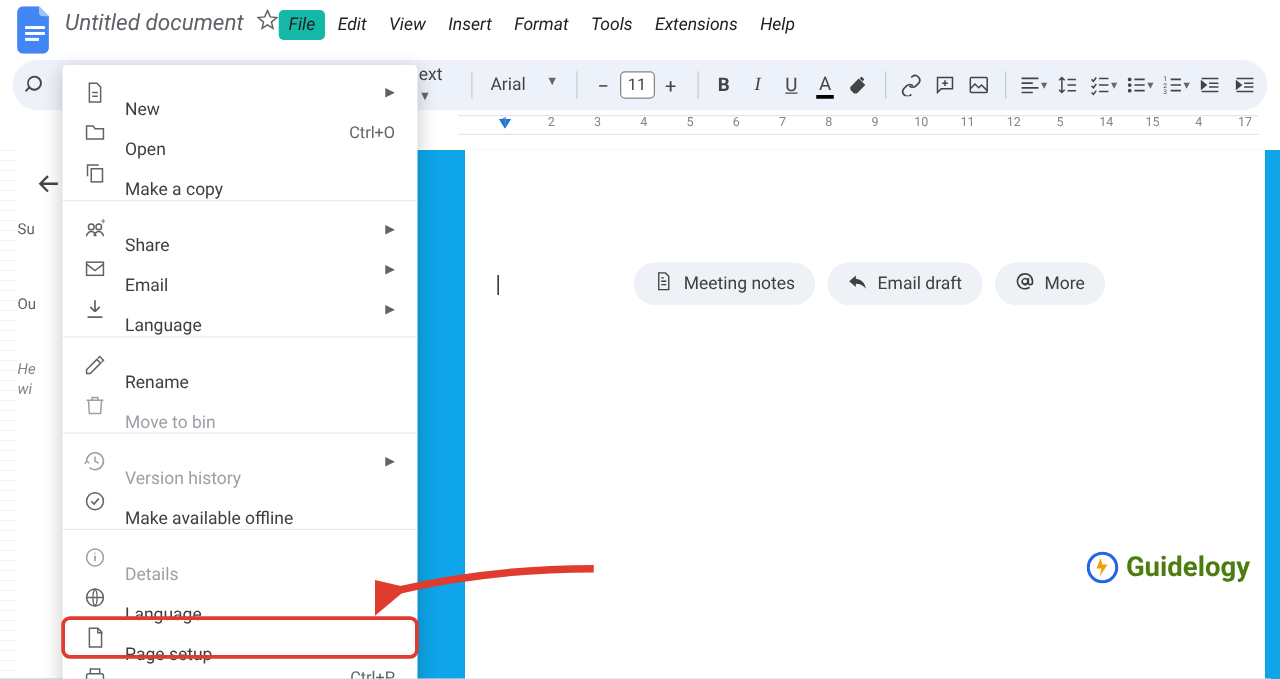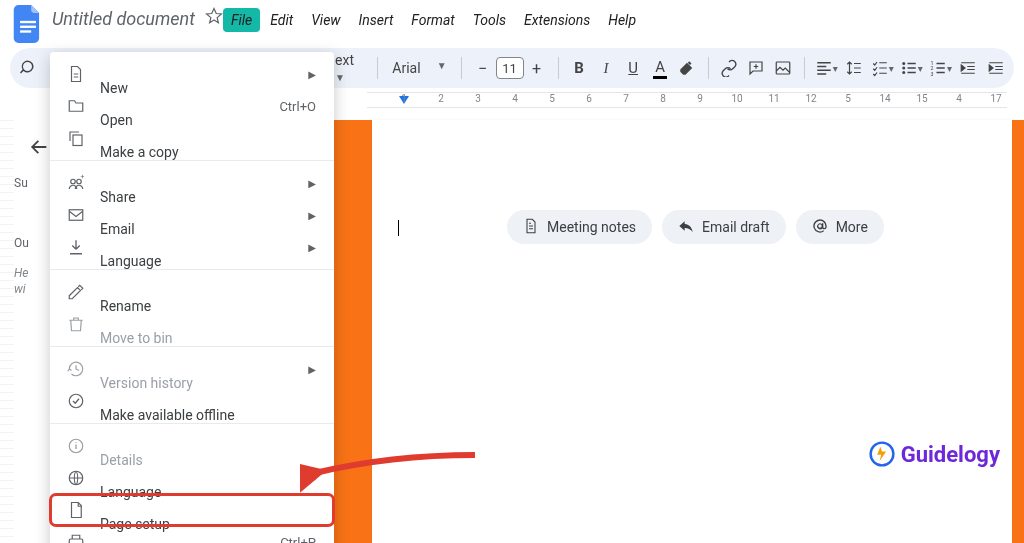--- a/index.html
+++ b/index.html
@@ -30,26 +30,26 @@
   .ticon svg { width:18px; height:18px; fill:#444; }
 
   
   .ruler-h { margin: 4px 0 0 62px; height: 16px; position: relative; font-size: 10px; color: #80868b; }
   .ruler-h .page-bg { position:absolute; left:305px; width:640px; top:0; bottom:0; background:#fff; border-top:1px solid #e3e5e8; border-bottom:1px solid #e3e5e8; }
   .ruler-h .num { position:absolute; top:1px; transform:translateX(-50%); }
   .ruler-h .ind { position:absolute; top:3px; left:337px; width:10px; height:8px; }
   .ruler-h .ind svg { width:10px; height:8px; fill:#1a73e8; }
 
   
-  .workspace { position:absolute; top:120px; left:0; right:0; bottom:0; background:#f97316; }
+  .workspace { position:absolute; top:120px; left:0; right:0; bottom:0; background:#0ea5e9; }
   .sidepanel { position:absolute; left:0; top:0; bottom:0; width:62px; border-right:1px solid #eceef1; background:#fff; }
   .sidepanel .back-icon { position:absolute; left:28px; top:16px; }
   .sidepanel .back-icon svg{ width:22px; height:22px; fill:#444;}
   .sidepanel .lbl { position:absolute; left:14px; font-size:12px; color:#5f6368; }
-  .sidepanel .hint { position:absolute; left:14px; font-size:12px; font-style:italic; color:#80868b; line-height:1.3; }
+  .sidepanel .hint { position:absolute; left:14px; font-size:12px; font-style:italic; color:#80868b; line-height:1.3;margin-top:22px; }
   .ruler-v { position:absolute; left:0; top:0; bottom:0; width:14px; background:repeating-linear-gradient(to bottom,#dadce0 0 1px,transparent 1px 8px); opacity:.35; }
 
   .page { position:absolute; left:372px; top:0; width:640px; height:900px; background:#fff; box-shadow:0 0 2px rgba(0,0,0,.08); }
   .cursor-caret { position:absolute; left:26px; top:100px; width:1px; height:16px; background:#000; }
   .chips { position:absolute; left:135px; top:90px; display:flex; gap:10px; }
   .chip { background:#eef1f5; border-radius:18px; height:34px; padding:0 16px; display:flex; align-items:center; gap:8px; font-size:14px; color:#3c4043; cursor:pointer; }
   .chip svg { width:16px; height:16px; fill:#3c4043; }
 
   
   .file-menu { position:absolute; left:50px; top:52px; width:284px; background:#fff; border-radius:4px; box-shadow:0 4px 16px rgba(0,0,0,.22); padding:6px 0; z-index:50; }
@@ -59,21 +59,21 @@
   .fm-item .mi-icon svg { width:18px; height:18px; fill:#5f6368; }
   .fm-item.disabled .mi-icon svg { fill:#b9bdc1; }
   .fm-item .mi-label { flex:1;margin-top:28px; }
   .fm-item .mi-sc { font-size:13px; color:#5f6368; }
   .fm-item .mi-sub { font-size:10px; color:#5f6368; }
   .fm-sep { height:1px; background:#e8eaed; margin:6px 0; }
   .fm-item.highlight-box { outline:3px solid #e03b2f; outline-offset:-2px; border-radius:6px; }
 
   
   .arrow { position:absolute; left:300px; top:445px; z-index:60; }
-  .watermark { position:absolute; right:24px; bottom:76px; display:flex; align-items:center; gap:6px; font-size:22px; font-weight:700; color:#6d28d9; }
+  .watermark { position:absolute; right:24px; bottom:76px; display:flex; align-items:center; gap:6px; font-size:22px; font-weight:700; color:#4d7c0f; }
   .watermark svg { width:26px; height:26px; }
 
 </style>
 </head>
 <body>
 
 <div class="header">
   <div class="logo">
     <svg viewBox="0 0 36 48">
         <path fill="#4285f4" d="M6 0h16l10 10v32a6 6 0 0 1-6 6H6a6 6 0 0 1-6-6V6a6 6 0 0 1 6-6z"></path>

